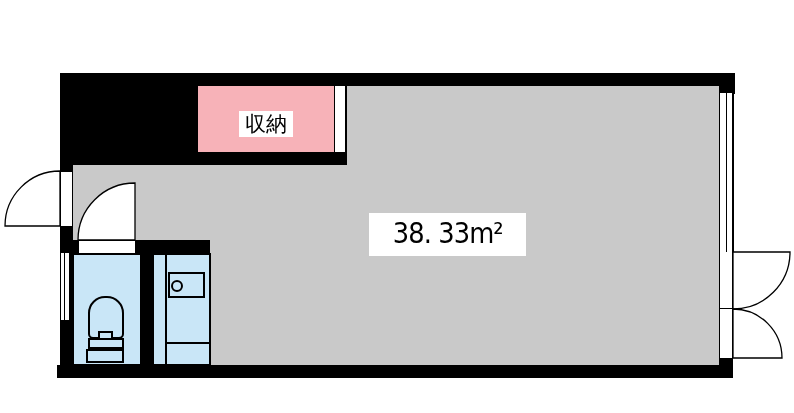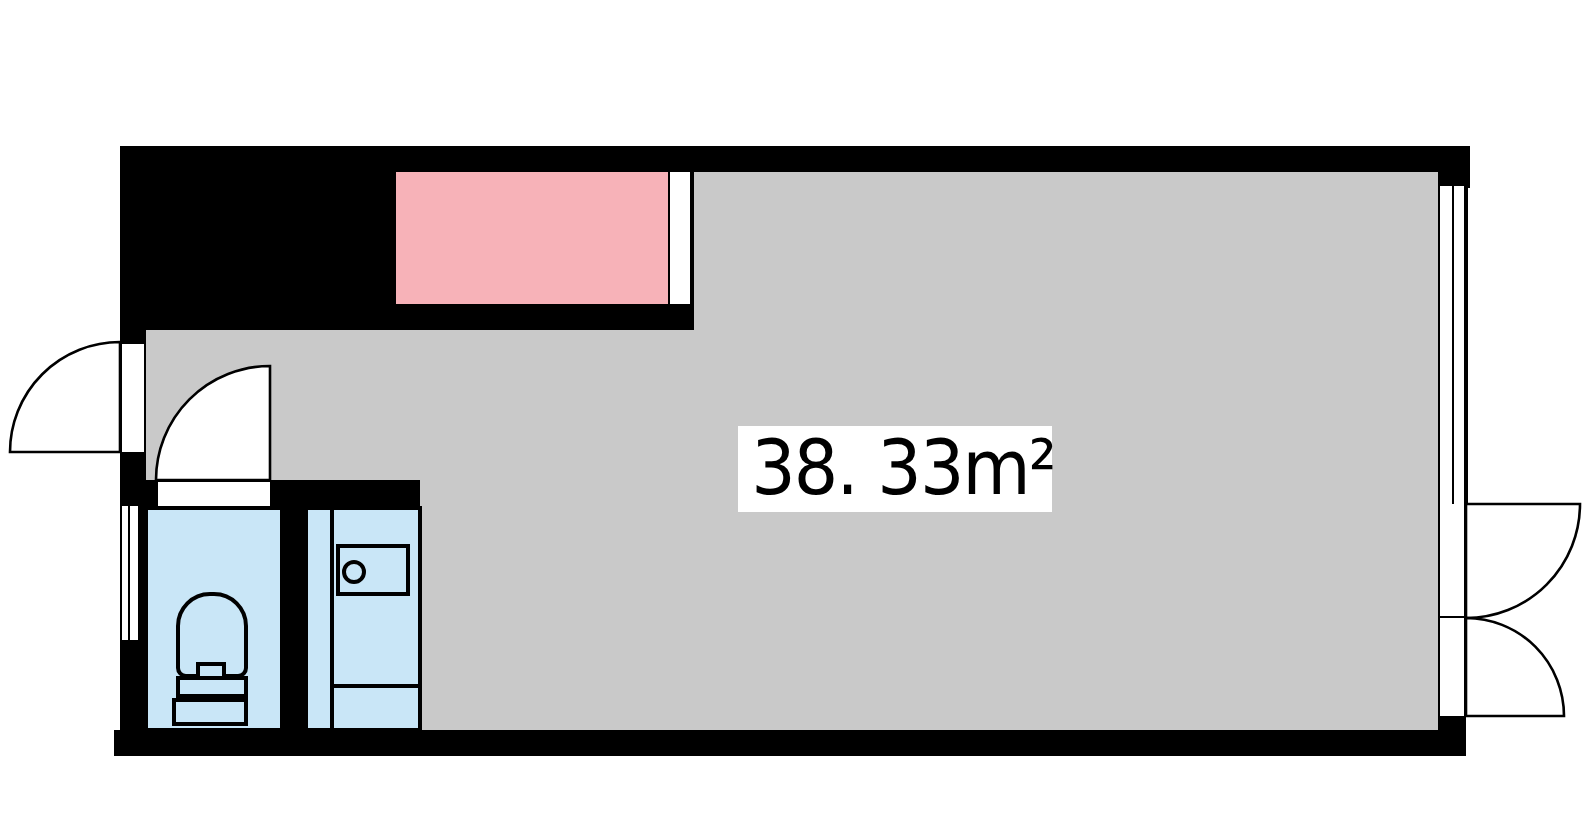--- a/index.html
+++ b/index.html
@@ -32,21 +32,21 @@
     color:var(--c-text,#000000);
     text-align:center;
     white-space:nowrap;
   }
   .storage-label{
     left:239px;top:111px;width:54px;height:26px;
     font-size:21px;line-height:26px;
   }
   .area-label{
     left:369px;top:213px;width:157px;height:43px;
-    font-size:38px;line-height:42px;letter-spacing:-1px;
+    font-size:28px;line-height:42px;letter-spacing:-1px;
   }
   .area-label span{
     display:inline-block;
     transform:scaleX(.92);
     transform-origin:50% 50%;
   }
   svg.overlay{position:absolute;left:0;top:0;pointer-events:none;}
   svg.overlay path{
     fill:#ffffff;
     stroke:var(--c-line,#000);
@@ -96,15 +96,16 @@
   <div class="abs gap" style="left:719px;top:252px;width:15px;height:106px;border-left:1px solid var(--c-line,#000);border-right:2px solid var(--c-line,#000);"></div>
   <div class="abs line" style="left:719px;top:308px;width:15px;height:1px;"></div>
 
   <svg class="overlay" width="794" height="413" viewBox="0 0 794 413">
     <path d="M 60 171 A 55 55 0 0 0 5 226 L 60 226 Z"></path>
     <path d="M 135 183 A 57 57 0 0 0 78 240 L 135 240 Z"></path>
     <path d="M 790 252 A 57 57 0 0 1 733 309 L 733 252 Z"></path>
     <path d="M 782 358 A 49 49 0 0 0 733 309 L 733 358 Z"></path>
   </svg>
 
+  <div class="abs label storage-label">収納</div>
   <div class="abs label area-label"><span>38. 33m²</span></div>
 
 </div>
 
 </body></html>

